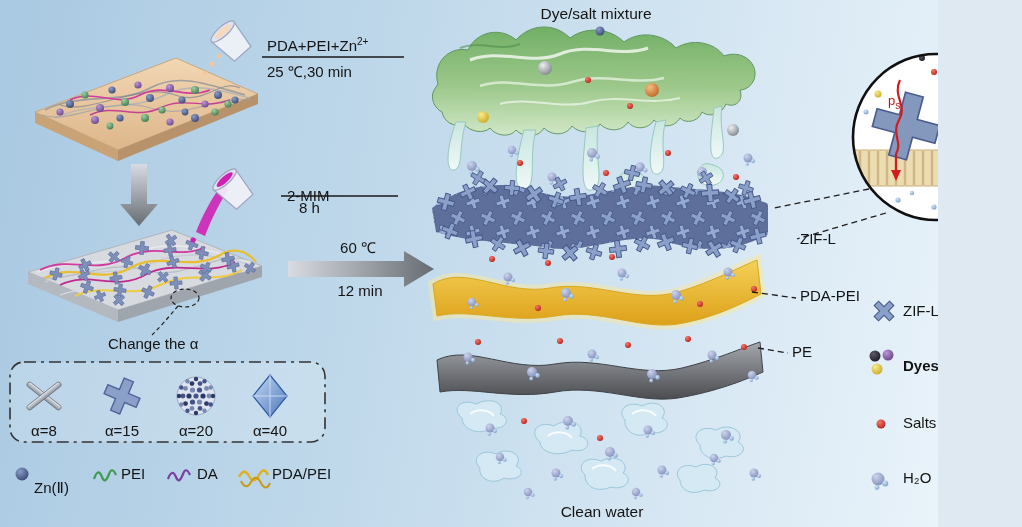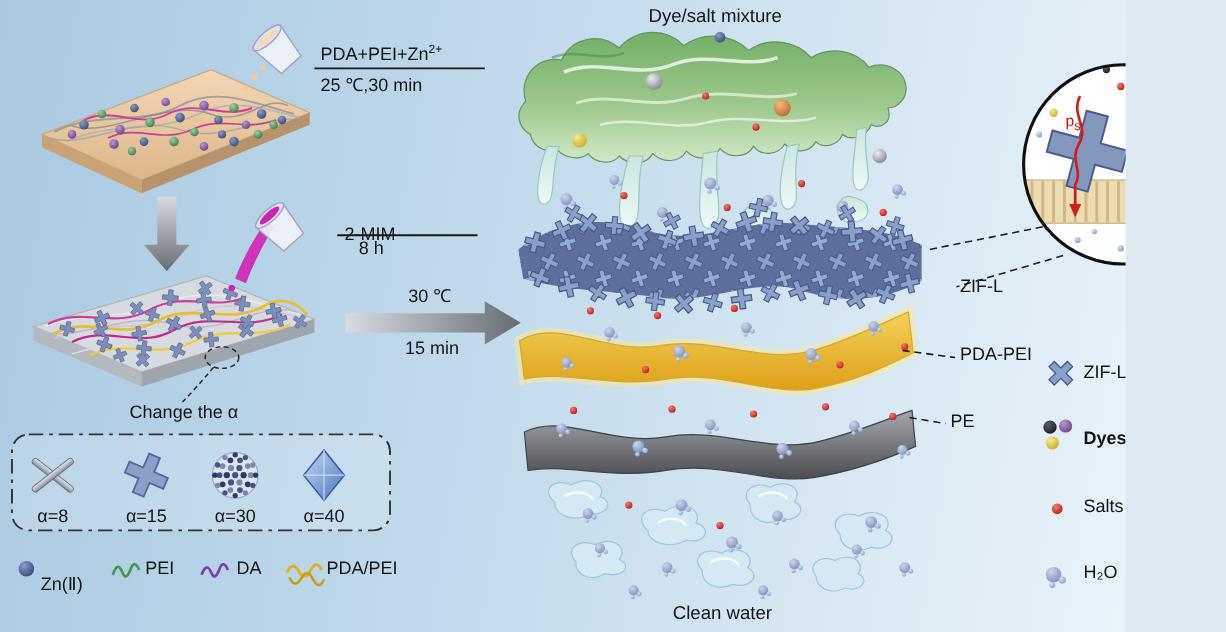--- a/index.html
+++ b/index.html
@@ -508,28 +508,28 @@
 
 <div class="lbl ctr" style="left:596px;top:5px;font-size:15.5px;">Dye/salt mixture</div>
 <div class="lbl ctr" style="left:602px;top:503px;font-size:15.5px;">Clean water</div>
 
 <div class="lbl" style="left:267px;top:36px;"><span>PDA+PEI+Zn</span><sup>2+</sup></div>
 <div class="lbl" style="left:267px;top:64px;">25 ℃,30 min</div>
 
 <div class="lbl" style="left:287px;top:188px;">2-MIM</div>
 <div class="lbl" style="left:287px;top:200px;margin-left:12px;">8 h</div>
 
-<div class="lbl ctr" style="left:358px;top:240px;">30 ℃</div>
-<div class="lbl ctr" style="left:360px;top:283px;">15 min</div>
+<div class="lbl ctr" style="left:358px;top:240px;">60 ℃</div>
+<div class="lbl ctr" style="left:360px;top:283px;">12 min</div>
 
 <div class="lbl" style="left:108px;top:336px;">Change the α</div>
 
 <div class="lbl ctr" style="left:44px;top:423px;">α=8</div>
 <div class="lbl ctr" style="left:122px;top:423px;">α=15</div>
-<div class="lbl ctr" style="left:196px;top:423px;">α=30</div>
+<div class="lbl ctr" style="left:196px;top:423px;">α=20</div>
 <div class="lbl ctr" style="left:270px;top:423px;">α=40</div>
 
 <div class="lbl" style="left:34px;top:480px;">Zn(Ⅱ)</div>
 <div class="lbl" style="left:121px;top:466px;">PEI</div>
 <div class="lbl" style="left:197px;top:466px;">DA</div>
 <div class="lbl" style="left:272px;top:466px;">PDA/PEI</div>
 
 <div class="lbl" style="left:800px;top:231px;">ZIF-L</div>
 <div class="lbl" style="left:800px;top:288px;">PDA-PEI</div>
 <div class="lbl" style="left:792px;top:344px;">PE</div>

